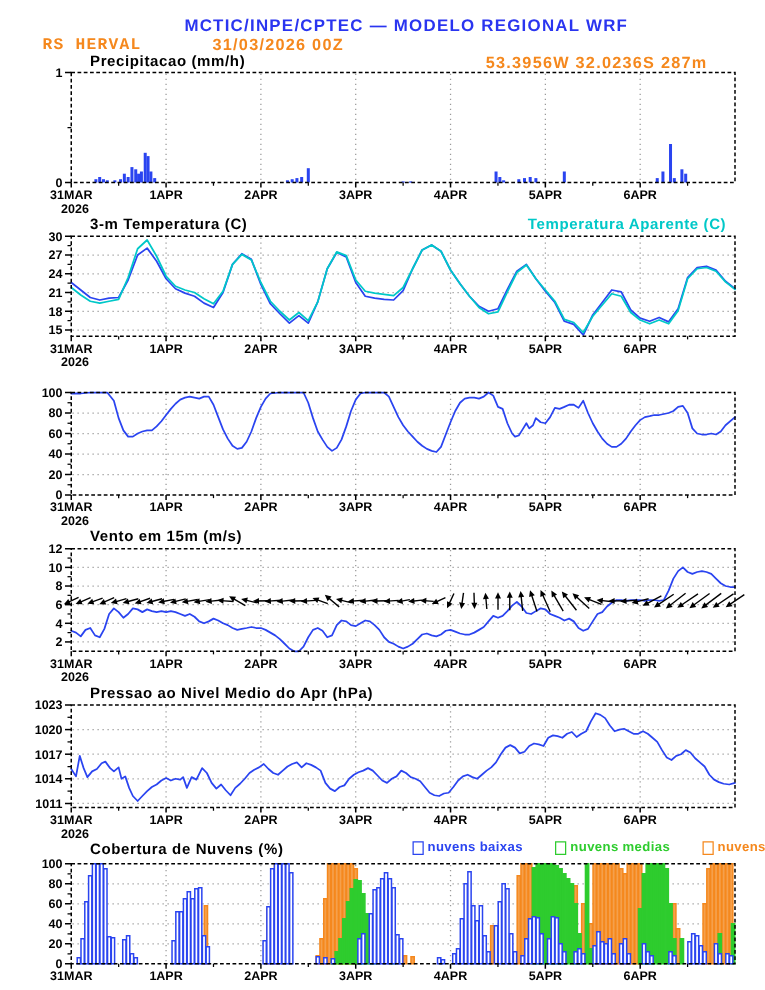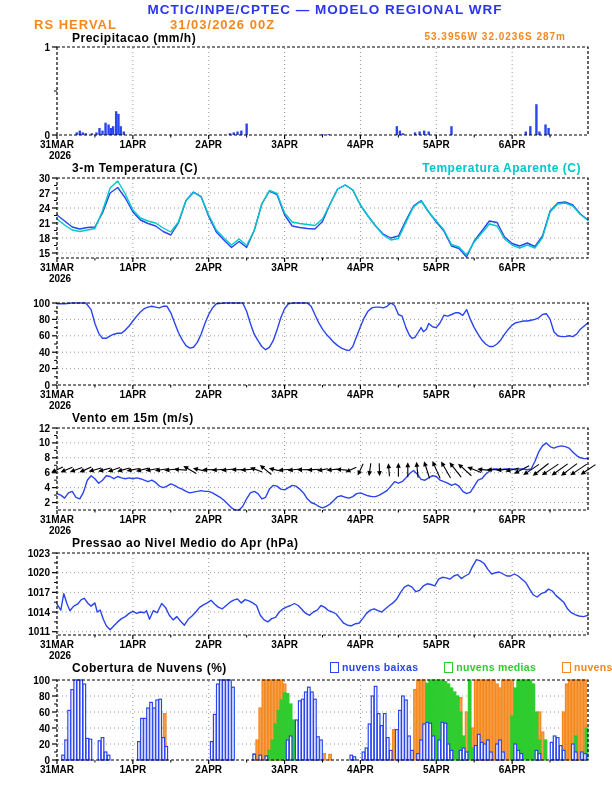--- a/index.html
+++ b/index.html
@@ -1,23 +1,23 @@
 <!DOCTYPE html>
 <html><head>
 <meta charset="utf-8">
 <style>
   html,body{margin:0;padding:0;background:#fff;}
   .page{position:relative;width:612px;height:776px;background:#fff;overflow:hidden;
-        font-family:"Liberation Sans",sans-serif;font-weight:bold;}
+        font-family:"Liberation Sans",sans-serif;font-weight:bold;margin-top:11px;}
   .hd1{position:absolute;top:2px;left:55px;width:540px;text-align:center;
        font-size:13.5px;letter-spacing:1px;color:#2a35f0;}
   .hd2{position:absolute;top:17px;left:0;width:612px;font-size:13px;letter-spacing:1px;color:#f5881d;}
-  .hd2 .station{position:absolute;left:34px;top:0;}
+  .hd2 .station{position:absolute;left:34px;top:0;font-family:Liberation Mono, monospace;}
   .hd2 .run{position:absolute;left:170px;top:0;}
-  .coords{position:absolute;top:31px;right:46px;font-size:10px;letter-spacing:1px;color:#f5881d;}
+  .coords{position:absolute;top:31px;right:46px;font-size:13px;letter-spacing:1px;color:#f5881d;}
   .ptitle{position:absolute;left:72px;font-size:12px;letter-spacing:.5px;color:#000;white-space:nowrap;}
   .ptitle.cyan{left:auto;right:31px;color:#00c8c8;}
   .legend{position:absolute;top:661px;left:330px;display:flex;gap:26px;align-items:center;}
   .legend .item{display:flex;align-items:center;gap:3px;font-size:10.5px;letter-spacing:.3px;white-space:nowrap;}
   .legend .sw{width:7px;height:9px;border:1.6px solid;background:#fff;display:inline-block;}
   svg text{font-family:"Liberation Sans",sans-serif;font-weight:bold;fill:#000;}
   .grid{stroke:#9a9a9a;stroke-width:1;stroke-dasharray:1 3;fill:none;}
   .frame{fill:none;stroke:#000;stroke-width:1.2;stroke-dasharray:3 2;}
   .tick{stroke:#000;stroke-width:1.2;}
   .mtick{stroke:#000;stroke-width:1;}

